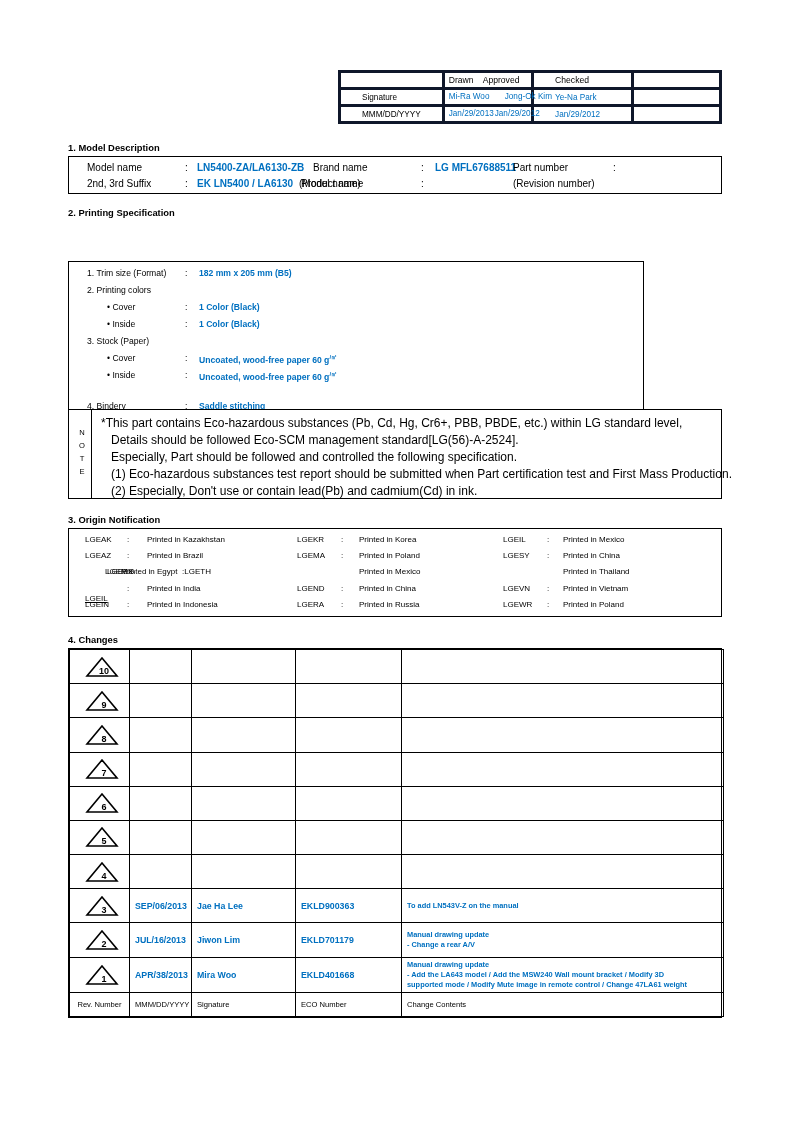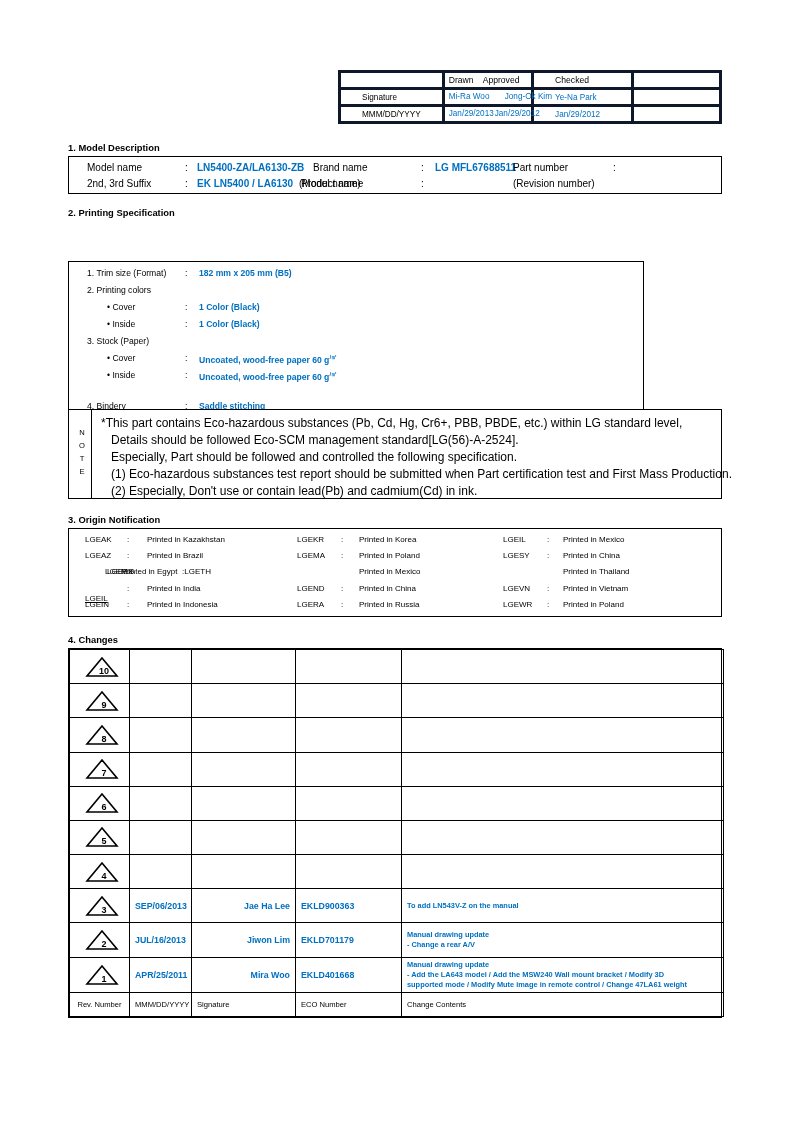--- a/index.html
+++ b/index.html
@@ -99,21 +99,21 @@
     table-layout: fixed;
   }
   .ch-table td {
     border: 1px solid #000;
     vertical-align: middle;
     padding: 2px 5px;
     font-size: 8.4px;
   }
   .ch-table td.rev { width: 60px; padding: 0; text-align: center; }
   .ch-table td.date { width: 62px; }
-  .ch-table td.sign { width: 104px; text-align: right; }
+  .ch-table td.sign { width: 104px; }
   .ch-table td.eco { width: 106px; }
   .ch-table td.cont { width: 322px; margin-left: 25px; }
   .ch-blue { color: #0070c0; font-weight: bold; font-size: 8.8px; }
   .ch-small { color: #0070c0; font-weight: bold; font-size: 7.4px; line-height: 10px; }
   .ch-foot td { font-size: 7.6px; color: #000; font-weight: normal; height: 24px; }
   .tri { display: inline-block; position: relative; width: 30px; height: 20px; }
   .tri svg { display: block; }
 </style>
 </head>
 <body>
@@ -391,21 +391,21 @@
             <td class="cont">
               <div class="ch-small">Manual drawing update</div>
               <div class="ch-small">- Change a rear A/V</div>
             </td>
           </tr>
           <tr style="height: 34px;">
             <td class="rev"><span class="tri"><svg width="34" height="22" viewBox="0 0 34 22">
                   <polygon points="17,2 32,20 2,20" fill="#ffffff" stroke="#000000" stroke-width="1.6" stroke-linejoin="miter"></polygon>
                   <text x="19" y="18" font-family="Liberation Sans, sans-serif" font-size="9" font-weight="bold" text-anchor="middle" fill="#000000">1</text>
                 </svg></span></td>
-            <td class="date"><span class="ch-blue">APR/25/2011</span></td>
+            <td class="date"><span class="ch-blue">APR/38/2013</span></td>
             <td class="sign"><span class="ch-blue">Mira Woo</span></td>
             <td class="eco"><span class="ch-blue">EKLD401668</span></td>
             <td class="cont">
               <div class="ch-small">Manual drawing update</div>
               <div class="ch-small">- Add the LA643 model / Add the MSW240 Wall mount bracket / Modify 3D</div>
               <div class="ch-small">supported mode / Modify Mute image in remote control / Change 47LA61 weight</div>
             </td>
           </tr>
           <tr class="ch-foot">
             <td class="rev" style="text-align: center;">Rev. Number</td>

